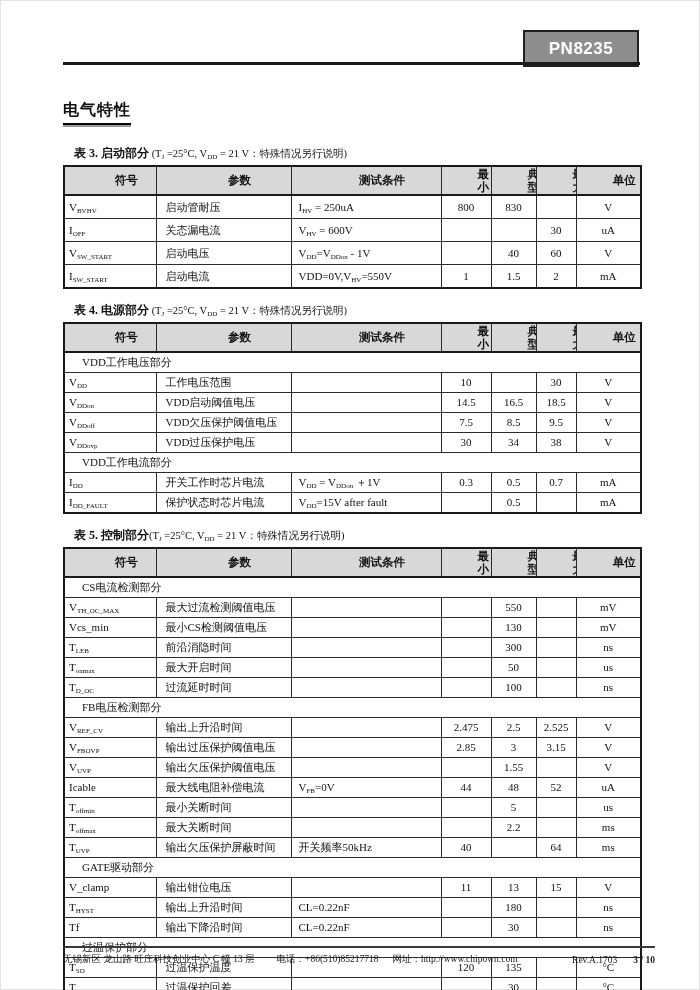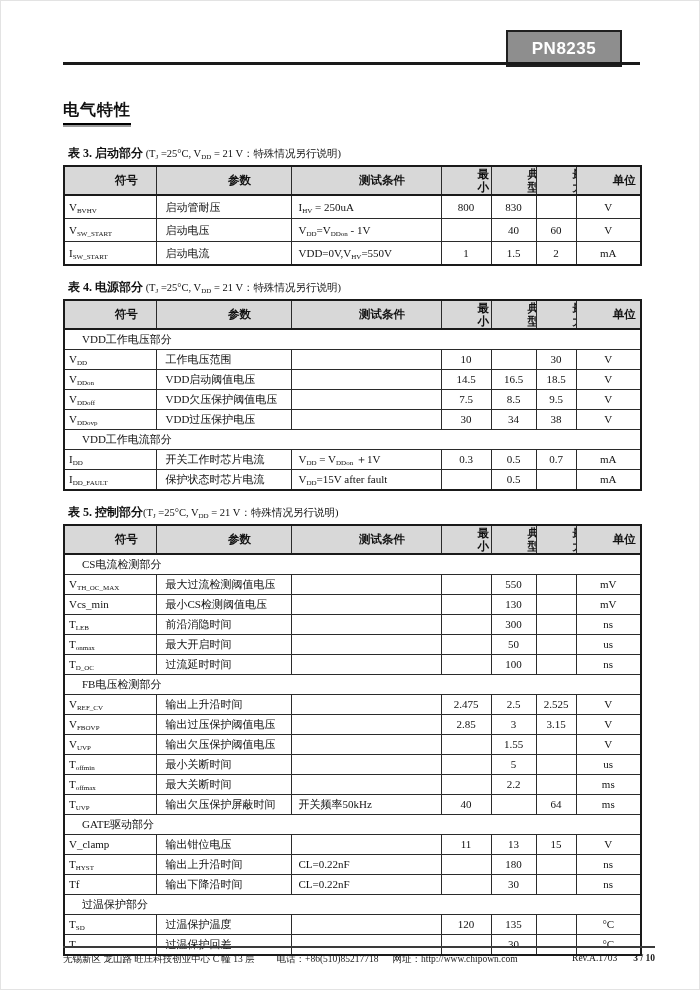--- a/index.html
+++ b/index.html
@@ -1,49 +1,49 @@
 <!DOCTYPE html>
 <html><head>
 <meta charset="utf-8">
 <style>
   html,body{margin:0;padding:0;background:#fff;}
   .page{position:relative;width:700px;height:990px;background:#fff;overflow:hidden;
         box-shadow:inset 0 0 0 1px #e3e3e3;
         font-family:"Liberation Serif","DejaVu Serif",serif;color:#111;}
   
   .top-rule{position:absolute;top:62px;left:63px;width:577px;height:3px;background:#1a1a1a;}
-  .pn-box{position:absolute;top:30px;right:78px;width:112px;height:33px;background:#8e8e8e;
+  .pn-box{position:absolute;top:30px;right:61px;width:112px;height:33px;background:#8e8e8e;
           border:2px solid #1f1f1f;display:flex;align-items:center;justify-content:center;
           color:#fff;font-family:"Liberation Sans","DejaVu Sans",sans-serif;
           font-weight:bold;font-size:17px;letter-spacing:.5px;}
   
   .content{position:absolute;top:84px;left:63px;width:577px;}
   h1.title{display:inline-block;margin:16px 0 18px 0;font-size:16px;font-weight:bold;
            letter-spacing:1px;border-bottom:2px solid #000;box-shadow:0 2px 0 #9a9a9a;
            padding-bottom:2px;}
   .tbl{margin-bottom:11px;}
-  .caption{margin:0 0 3px 5px;white-space:nowrap;}
+  .caption{margin:0 0 3px 11px;white-space:nowrap;}
   .cap-b{font-weight:bold;font-size:12px;}
   .cap-c{font-size:10.5px;}
   table{border-collapse:collapse;width:577px;table-layout:fixed;border:2px solid #1a1a1a;
         font-size:11px;color:#111;}
   th,td{border:1px solid #2b2b2b;padding:0 4px;height:19px;line-height:1.1;
         vertical-align:middle;overflow:hidden;}
   thead th{background:#d8d8d8;font-size:11.5px;font-weight:700;height:27px;
            border-bottom:2px solid #1a1a1a;text-align:center;padding-left:36px;}
   .t3 tbody td{height:22px;}
   td.sym{text-align:left;}
   td.param{text-align:left;padding-left:9px;}
   td.cond{text-align:left;padding-left:7px;}
   td.num{text-align:center;}
   td.sechead{font-weight:400;text-align:left;padding-left:17px;margin-top:12px;}
   sub{font-size:7px;line-height:0;vertical-align:-2px;}
   
   .footer-rule{position:absolute;top:946px;left:63px;width:592px;height:2px;background:#3a3a3a;}
-  .footer{position:absolute;top:953px;left:63px;width:592px;display:flex;align-items:flex-start;
+  .footer{position:absolute;top:953px;left:63px;width:592px;display:flex;align-items:center;
           font-size:9.5px;white-space:nowrap;color:#1a1a1a;}
   .f-phone{margin-left:22px;}
   .f-web{margin-left:14px;}
   .f-rev{margin-left:auto;}
   .f-page{margin-left:16px;font-weight:700;}
 </style>
 </head>
 <body>
 
 <div class="page">
@@ -85,20 +85,29 @@
             <tr>
               <td class="sym">V<sub>BVHV</sub></td>
               <td class="param">启动管耐压</td>
               <td class="cond">I<sub>HV</sub> = 250uA</td>
               <td class="num">800</td>
               <td class="num">830</td>
               <td class="num"></td>
               <td class="num">V</td>
             </tr>
             <tr>
+              <td class="sym">I<sub>OFF</sub></td>
+              <td class="param">关态漏电流</td>
+              <td class="cond">V<sub>HV</sub> = 600V</td>
+              <td class="num"></td>
+              <td class="num"></td>
+              <td class="num">30</td>
+              <td class="num">uA</td>
+            </tr>
+            <tr>
               <td class="sym">V<sub>SW_START</sub></td>
               <td class="param">启动电压</td>
               <td class="cond">V<sub>DD</sub>=V<sub>DDon</sub> - 1V</td>
               <td class="num"></td>
               <td class="num">40</td>
               <td class="num">60</td>
               <td class="num">V</td>
             </tr>
             <tr>
               <td class="sym">I<sub>SW_START</sub></td>
@@ -301,20 +310,29 @@
             <tr>
               <td class="sym">V<sub>UVP</sub></td>
               <td class="param">输出欠压保护阈值电压</td>
               <td class="cond"></td>
               <td class="num"></td>
               <td class="num">1.55</td>
               <td class="num"></td>
               <td class="num">V</td>
             </tr>
             <tr>
+              <td class="sym">Icable</td>
+              <td class="param">最大线电阻补偿电流</td>
+              <td class="cond">V<sub>FB</sub>=0V</td>
+              <td class="num">44</td>
+              <td class="num">48</td>
+              <td class="num">52</td>
+              <td class="num">uA</td>
+            </tr>
+            <tr>
               <td class="sym">T<sub>offmin</sub></td>
               <td class="param">最小关断时间</td>
               <td class="cond"></td>
               <td class="num"></td>
               <td class="num">5</td>
               <td class="num"></td>
               <td class="num">us</td>
             </tr>
             <tr>
               <td class="sym">T<sub>offmax</sub></td>

